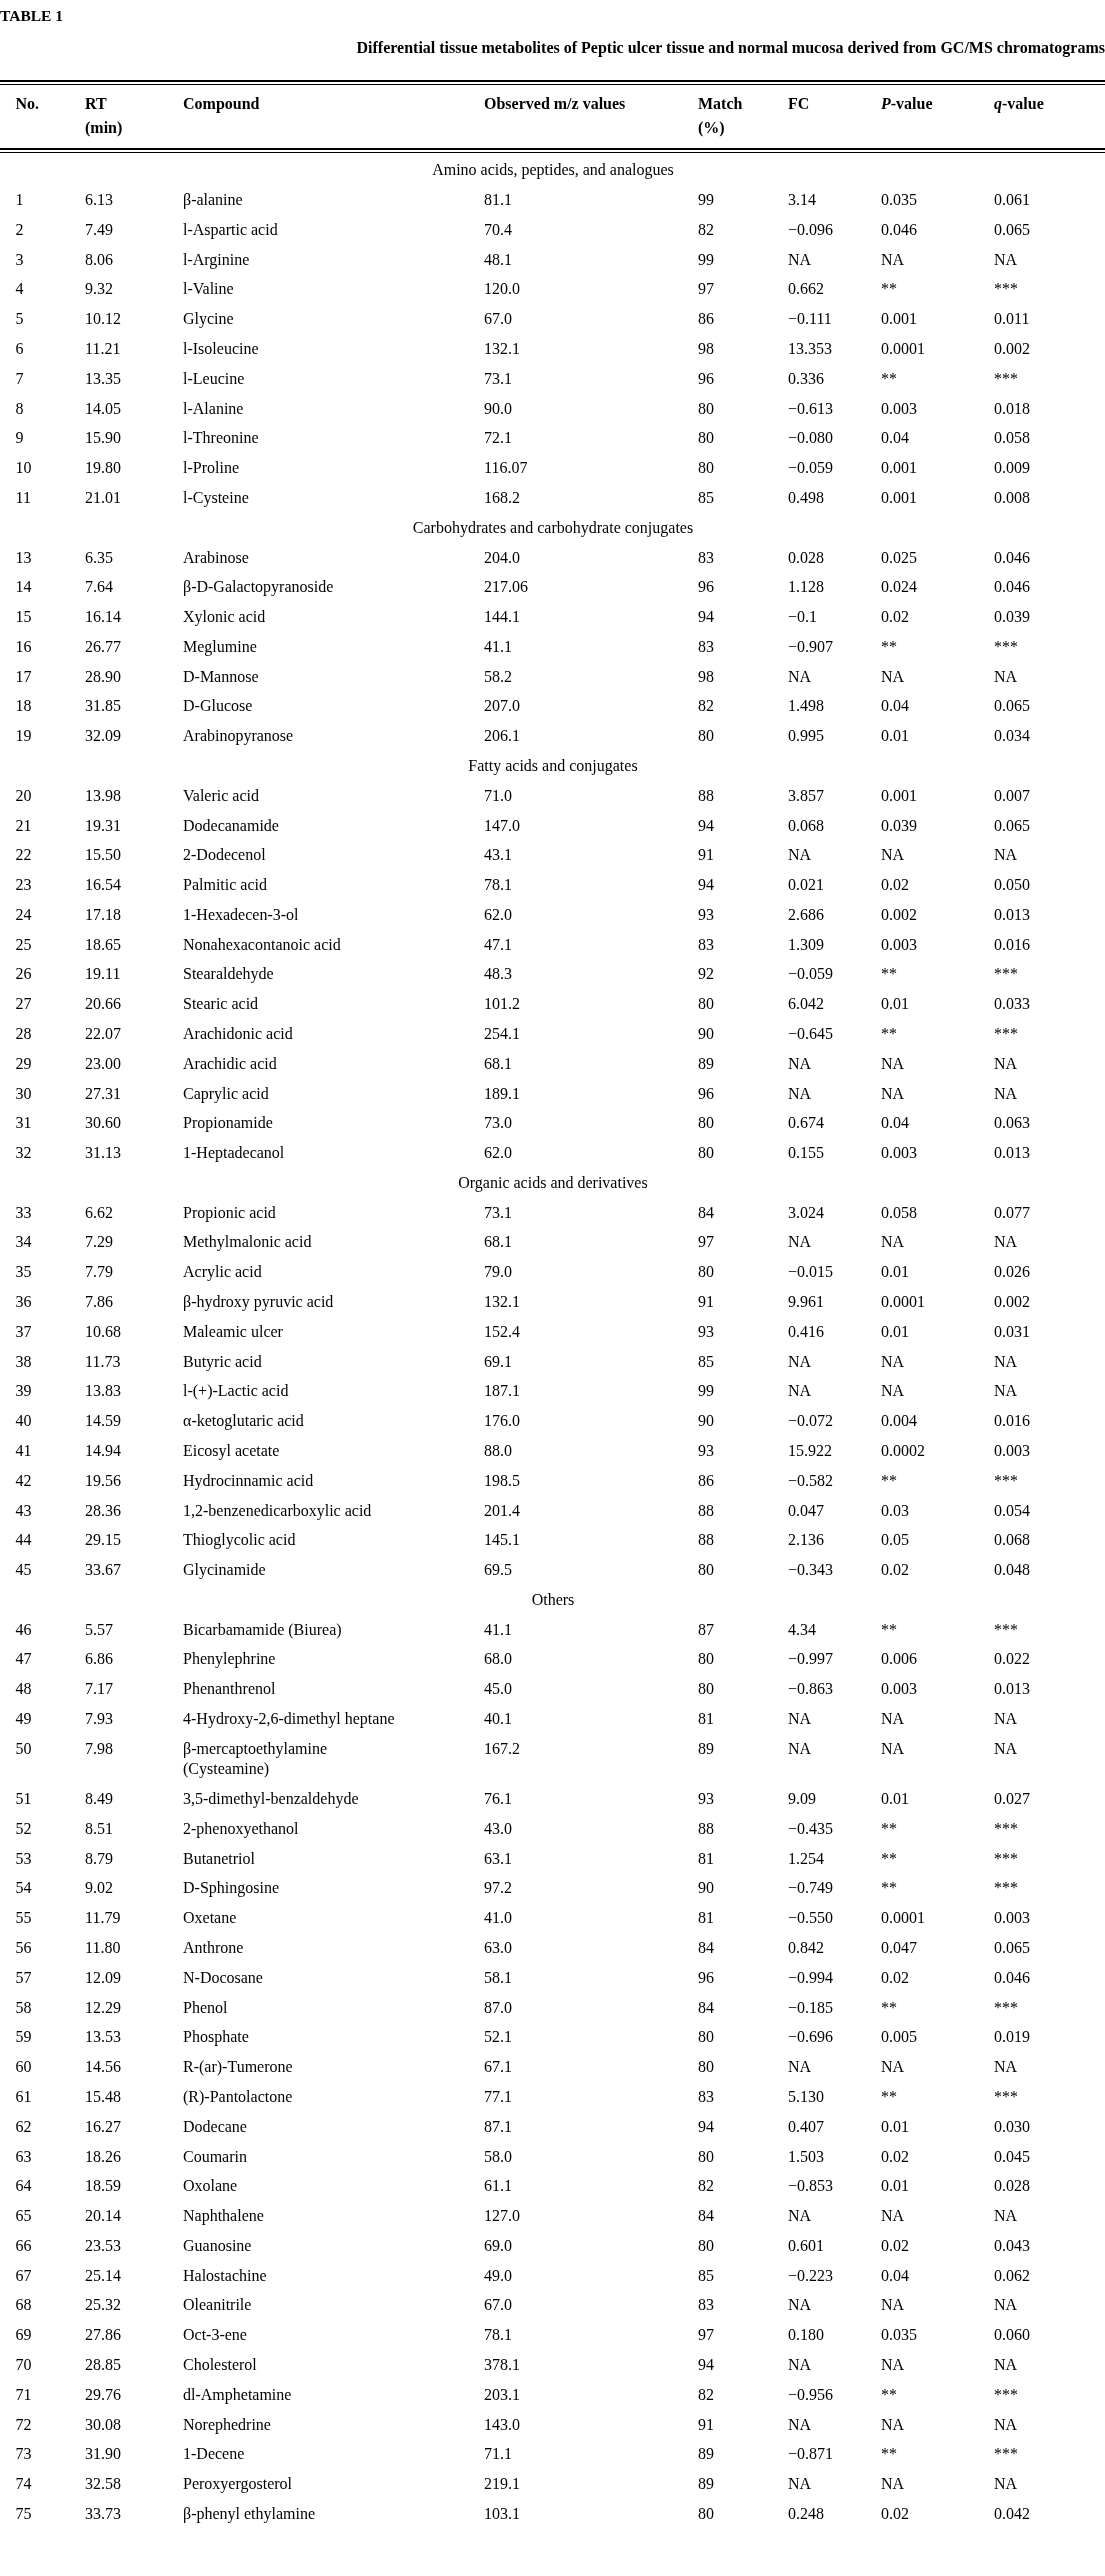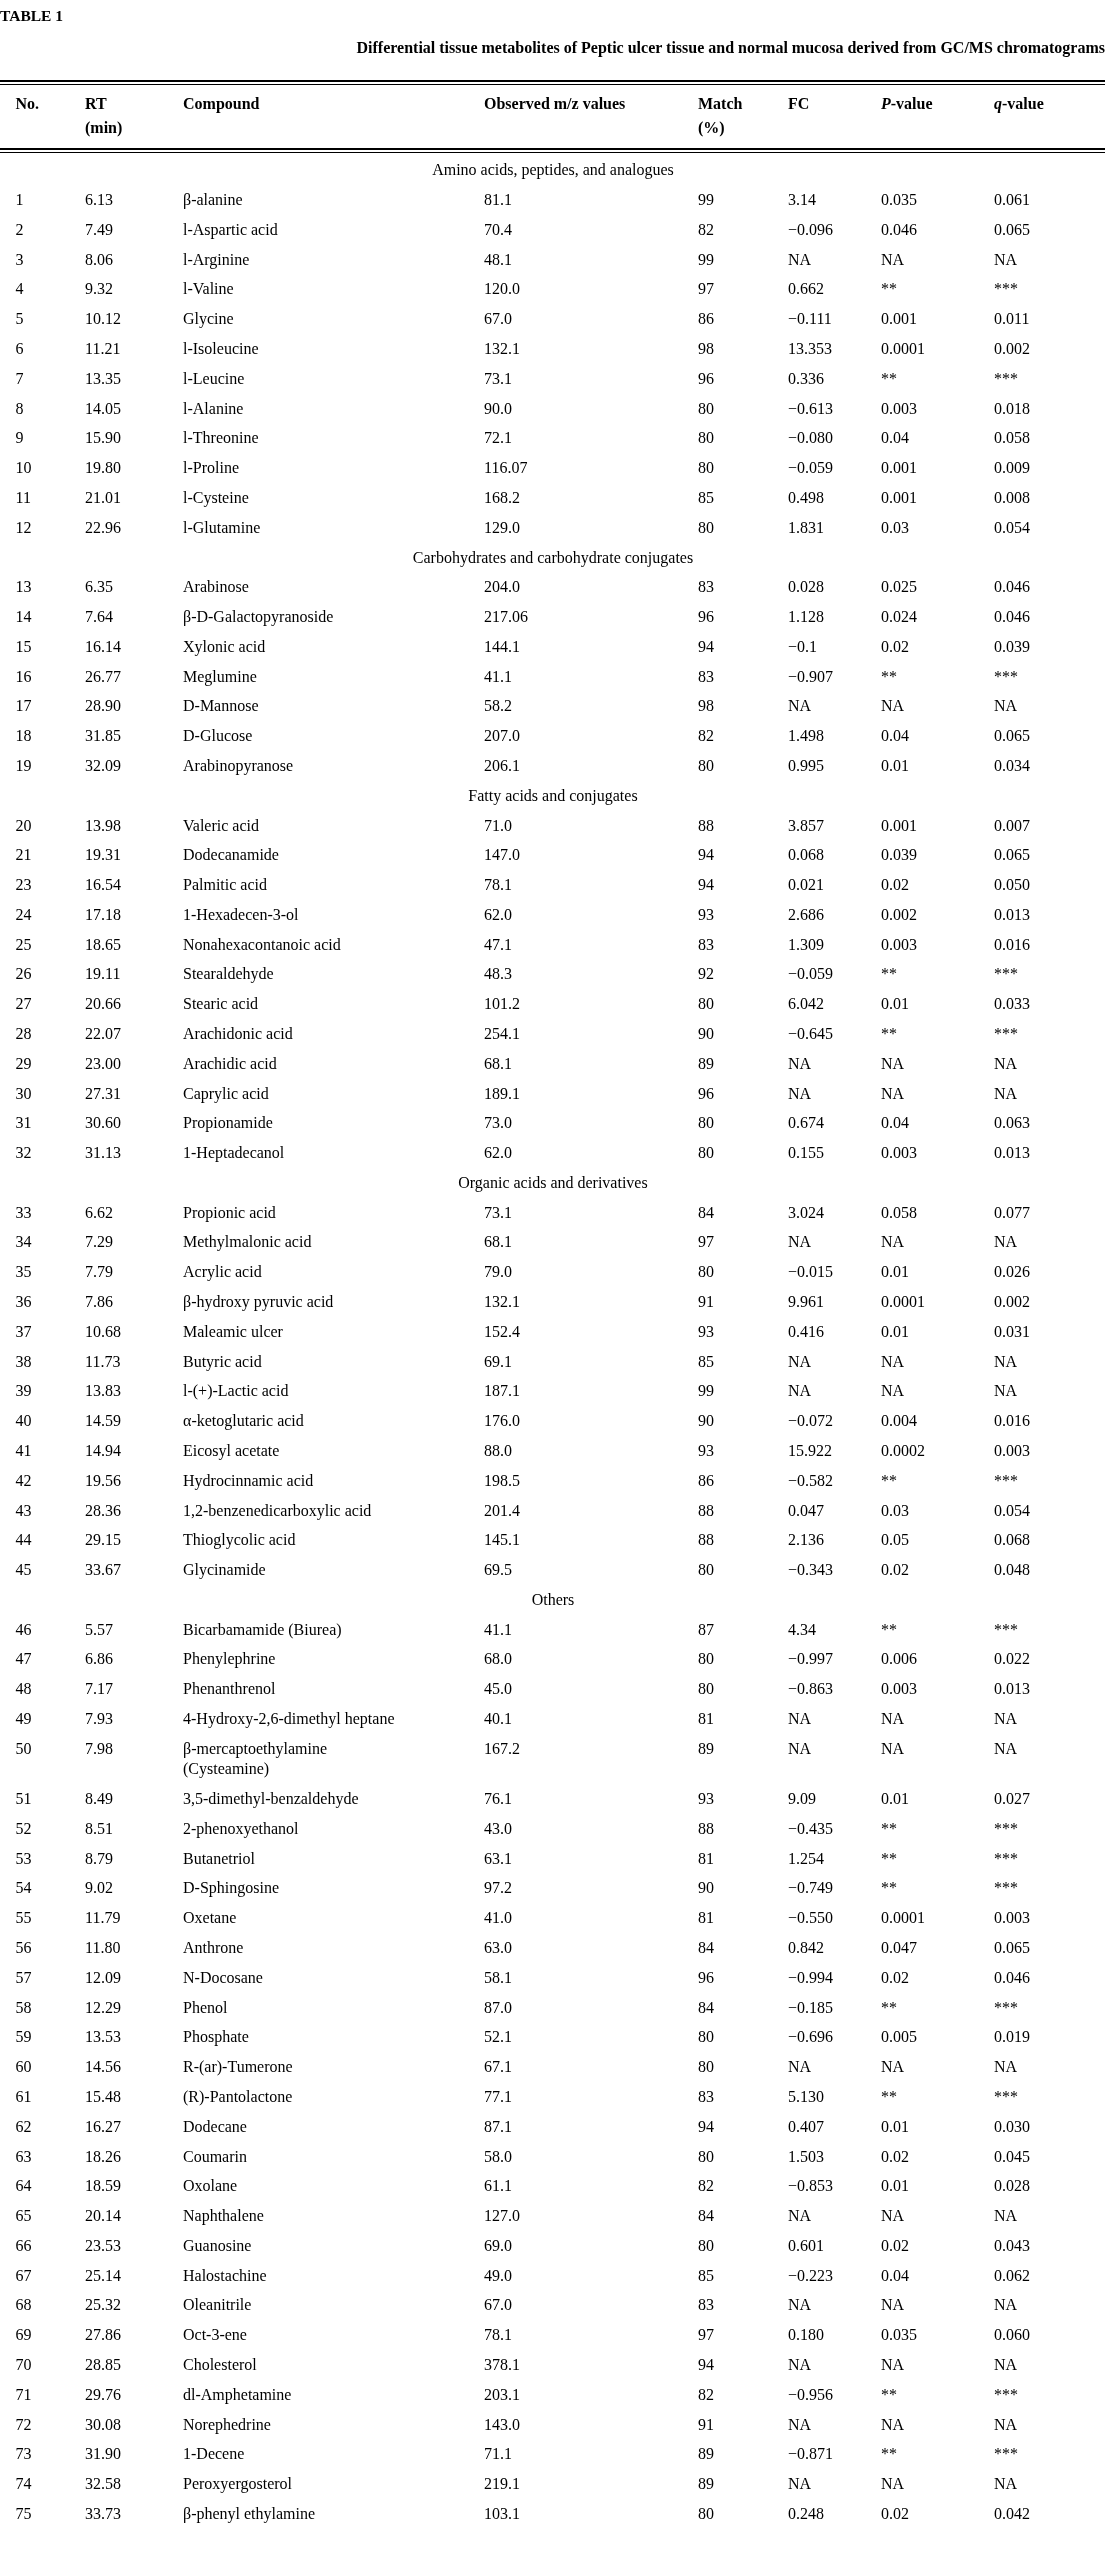--- a/index.html
+++ b/index.html
@@ -242,30 +242,20 @@
         <tr>
           <td>11</td>
           <td>21.01</td>
           <td>l-Cysteine</td>
           <td>168.2</td>
           <td>85</td>
           <td>0.498</td>
           <td>0.001</td>
           <td>0.008</td>
         </tr>
-        <tr>
-          <td>12</td>
-          <td>22.96</td>
-          <td>l-Glutamine</td>
-          <td>129.0</td>
-          <td>80</td>
-          <td>1.831</td>
-          <td>0.03</td>
-          <td>0.054</td>
-        </tr>
         <tr class="section-row">
           <td colspan="8">Carbohydrates and carbohydrate conjugates</td>
         </tr>
         <tr>
           <td>13</td>
           <td>6.35</td>
           <td>Arabinose</td>
           <td>204.0</td>
           <td>83</td>
           <td>0.028</td>
@@ -349,20 +339,30 @@
           <td>21</td>
           <td>19.31</td>
           <td>Dodecanamide</td>
           <td>147.0</td>
           <td>94</td>
           <td>0.068</td>
           <td>0.039</td>
           <td>0.065</td>
         </tr>
         <tr>
+          <td>22</td>
+          <td>15.50</td>
+          <td>2-Dodecenol</td>
+          <td>43.1</td>
+          <td>91</td>
+          <td>NA</td>
+          <td>NA</td>
+          <td>NA</td>
+        </tr>
+        <tr>
           <td>23</td>
           <td>16.54</td>
           <td>Palmitic acid</td>
           <td>78.1</td>
           <td>94</td>
           <td>0.021</td>
           <td>0.02</td>
           <td>0.050</td>
         </tr>
         <tr>

